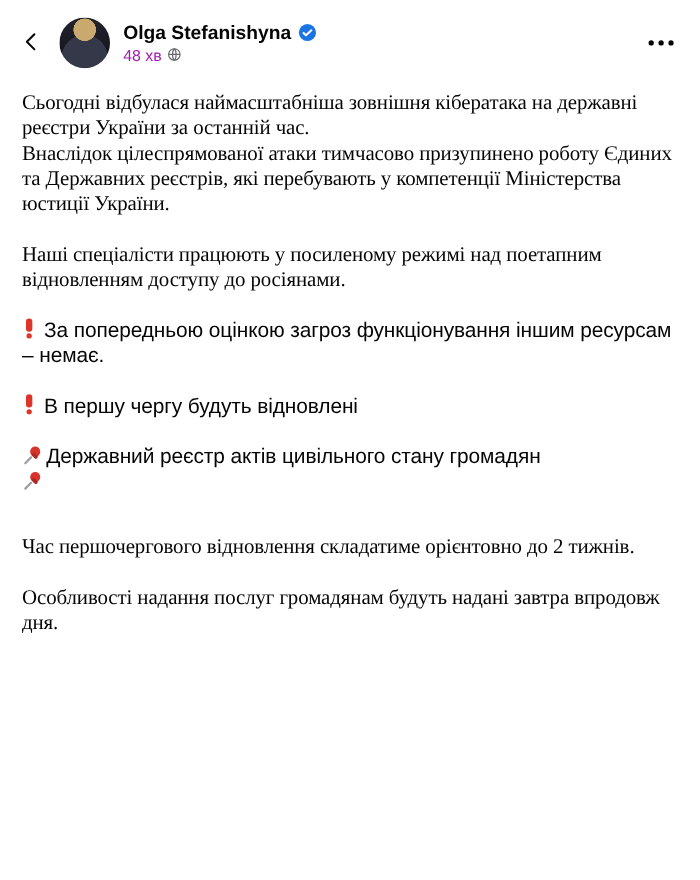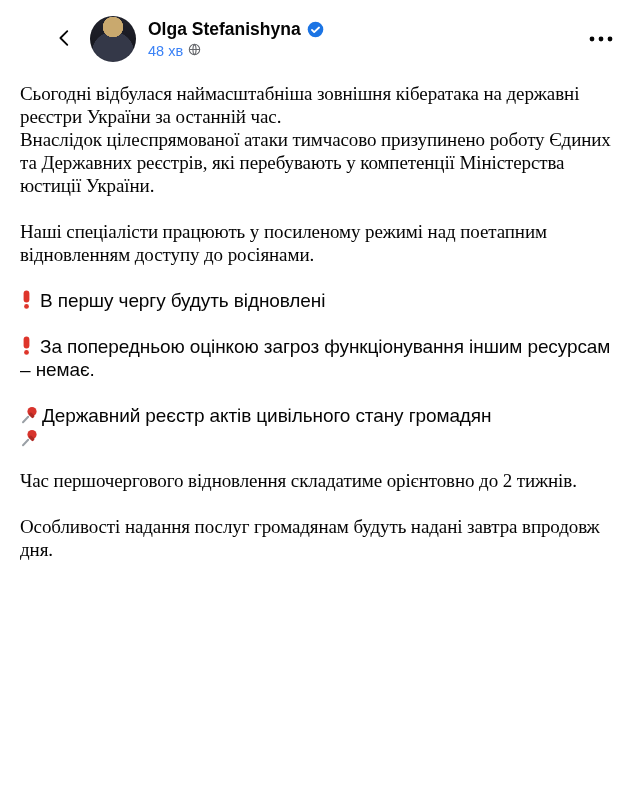--- a/index.html
+++ b/index.html
@@ -10,21 +10,20 @@
     color:#050505;
     overflow:hidden;
   }
   .screen { width:636px; height:800px; background:#fff; overflow:hidden; }
 
   
   .header {
     display:flex; align-items:center;
     padding:16px 18px 8px 12px;
     gap:8px;
-    margin-left:36px;
   }
   .back-btn {
     background:none; border:none; cursor:pointer;
     width:34px; height:40px;
     display:flex; align-items:center; justify-content:center;
     flex:none;
   }
   .avatar {
     width:46px; height:46px; border-radius:50%;
     flex:none;
@@ -33,39 +32,39 @@
       radial-gradient(circle at 50% 80%, #343848 0 48%, rgba(52,56,72,0) 49%),
       linear-gradient(180deg,#23242e 0%,#0f1016 100%);
     box-shadow: inset 0 0 0 1px rgba(0,0,0,.08);
   }
   .hdr-text { flex:1; min-width:0; padding-left:4px; }
   .name-row { display:flex; align-items:center; gap:6px; }
   .profile-name { font-weight:700; font-size:17.5px; line-height:1.2; }
   .badge { display:inline-flex; flex:none; }
   .meta-row {
     display:flex; align-items:center; gap:5px;
-    color:#3b82f6; font-size:14.5px; margin-top:3px;
+    color:#a21caf; font-size:14.5px; margin-top:3px;
   }
   .menu-btn {
     background:none; border:none; cursor:pointer;
     padding:6px 4px; flex:none;
     display:flex; align-items:center; justify-content:center;
   }
 
   
   .body {
     padding:12px 20px 0 20px;
     font-size:19px;
     line-height:23px;
     letter-spacing:-0.1px;
   }
   .para { white-space:pre-line; margin-bottom:23px;font-family:Liberation Serif, serif; }
   .alert { margin-bottom:23px; }
   .excl-icon { margin-right:7px; }
-  .pin-list { margin-bottom:19px; }
+  .pin-list { margin-bottom:36px; }
   .pin-item { }
   .pin-icon { margin-right:3px; }
 </style>
 </head>
 <body>
 
 <div class="screen">
 
   <div class="header">
     <button class="back-btn">
@@ -116,28 +115,28 @@
     <p class="para">Сьогодні відбулася наймасштабніша зовнішня кібератака на державні реєстри України за останній час.
 Внаслідок цілеспрямованої атаки тимчасово призупинено роботу Єдиних та Державних реєстрів, які перебувають у компетенції Міністерства юстиції України.</p>
 
 
     <p class="para">Наші спеціалісти працюють у посиленому режимі над поетапним відновленням доступу до росіянами.</p>
 
     <p class="alert">
       <span class="excl-icon"><svg width="13" height="19" viewBox="0 0 13 19" style="vertical-align:-2px">
             <rect x="3.6" y="0.5" width="5.8" height="12" rx="2.9" fill="#de352b"></rect>
             <circle cx="6.5" cy="16.4" r="2.4" fill="#de352b"></circle>
-          </svg></span><span>В першу чергу будуть відновлені</span>
+          </svg></span><span>За попередньою оцінкою загроз функціонування іншим ресурсам – немає.</span>
     </p>
 
     <p class="alert">
       <span class="excl-icon"><svg width="13" height="19" viewBox="0 0 13 19" style="vertical-align:-2px">
             <rect x="3.6" y="0.5" width="5.8" height="12" rx="2.9" fill="#de352b"></rect>
             <circle cx="6.5" cy="16.4" r="2.4" fill="#de352b"></circle>
-          </svg></span><span>За попередньою оцінкою загроз функціонування іншим ресурсам – немає.</span>
+          </svg></span><span>В першу чергу будуть відновлені</span>
     </p>
 
     <div class="pin-list">
       <div class="pin-item">
         <span class="pin-icon"><svg width="19" height="19" viewBox="0 0 19 19" style="vertical-align:-3px">
               <circle cx="12" cy="5.6" r="4.6" fill="#d8342c"></circle>
               <rect x="8.6" y="7.6" width="6" height="3.4" rx="1.2" transform="rotate(45 11.6 9.3)" fill="#b02a24"></rect>
               <path d="M8.2 10.8 L3 16.2" stroke="#9aa0a6" stroke-width="2" stroke-linecap="round"></path>
             </svg></span><span>Державний реєстр актів цивільного стану громадян</span>
       </div>

